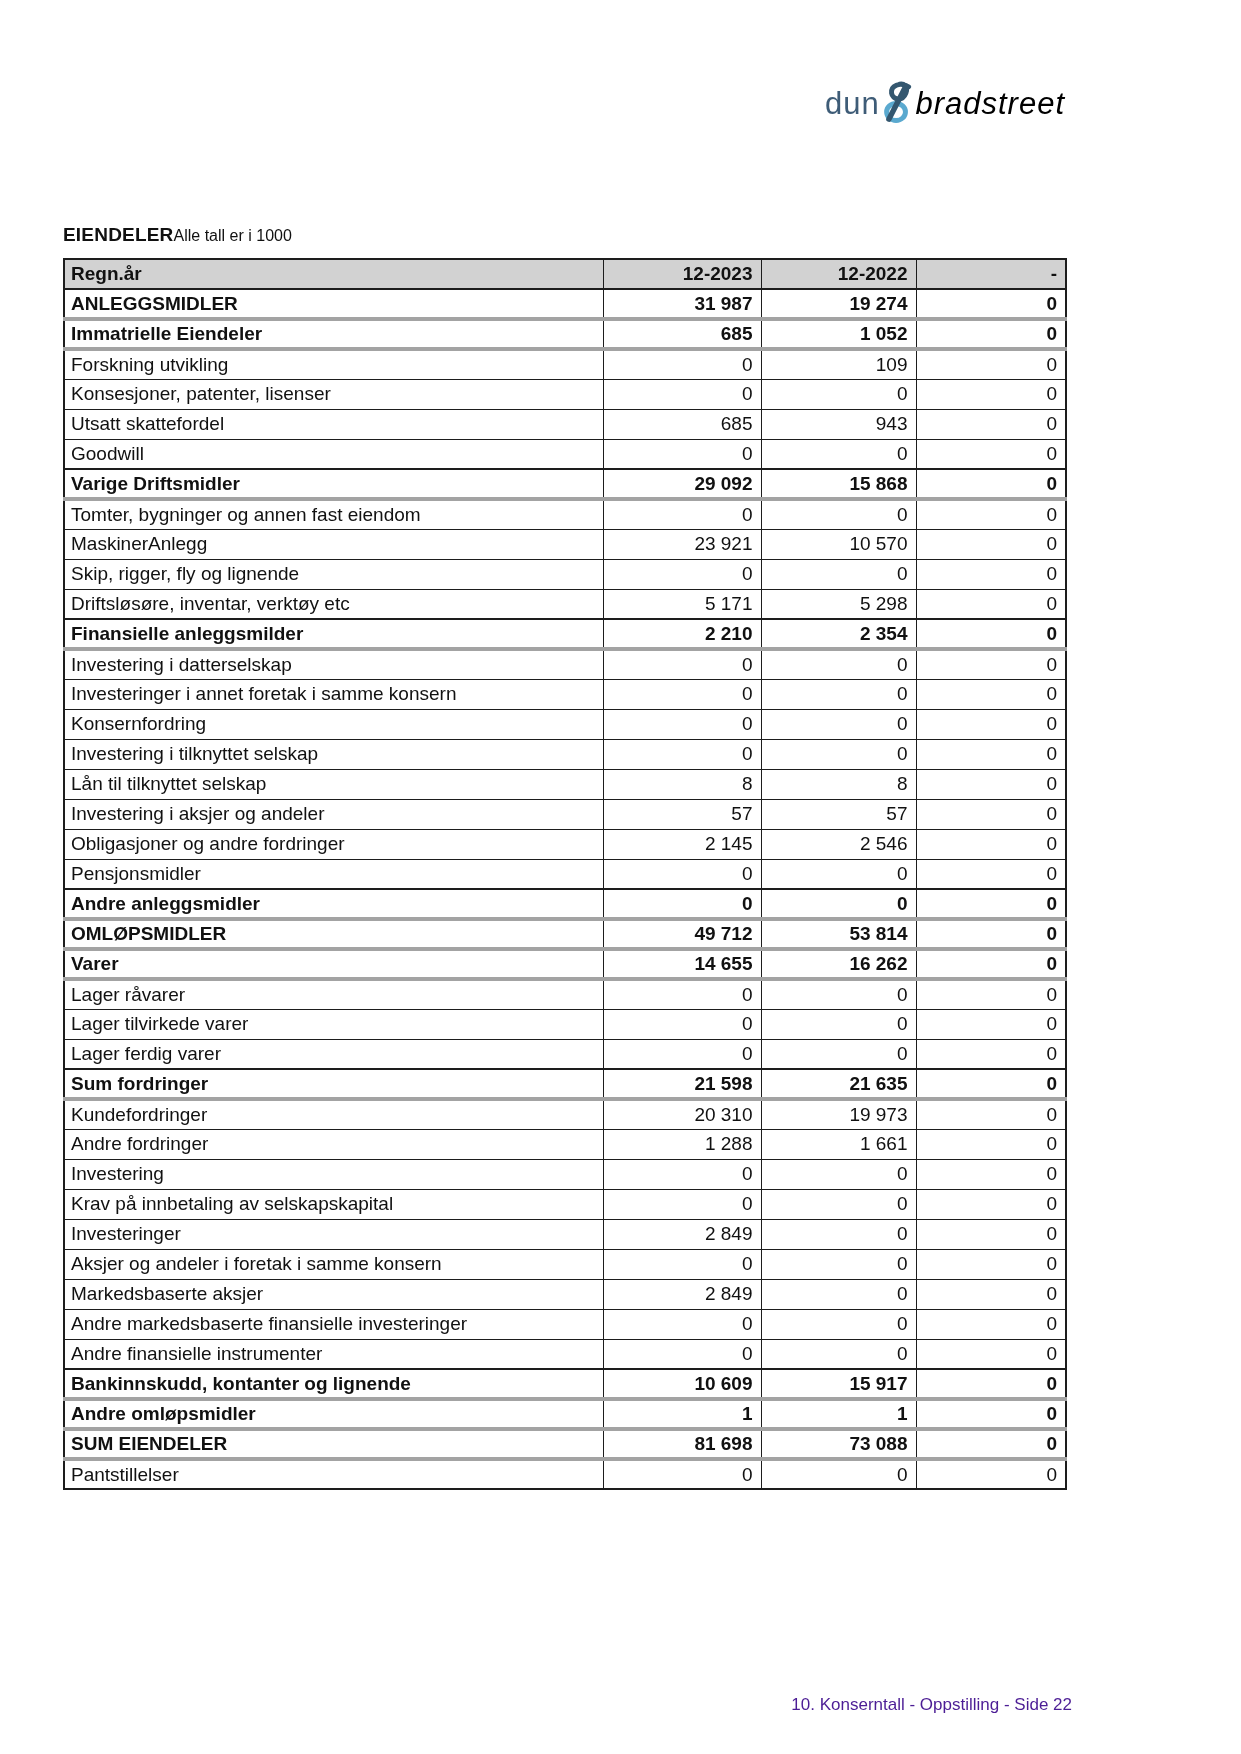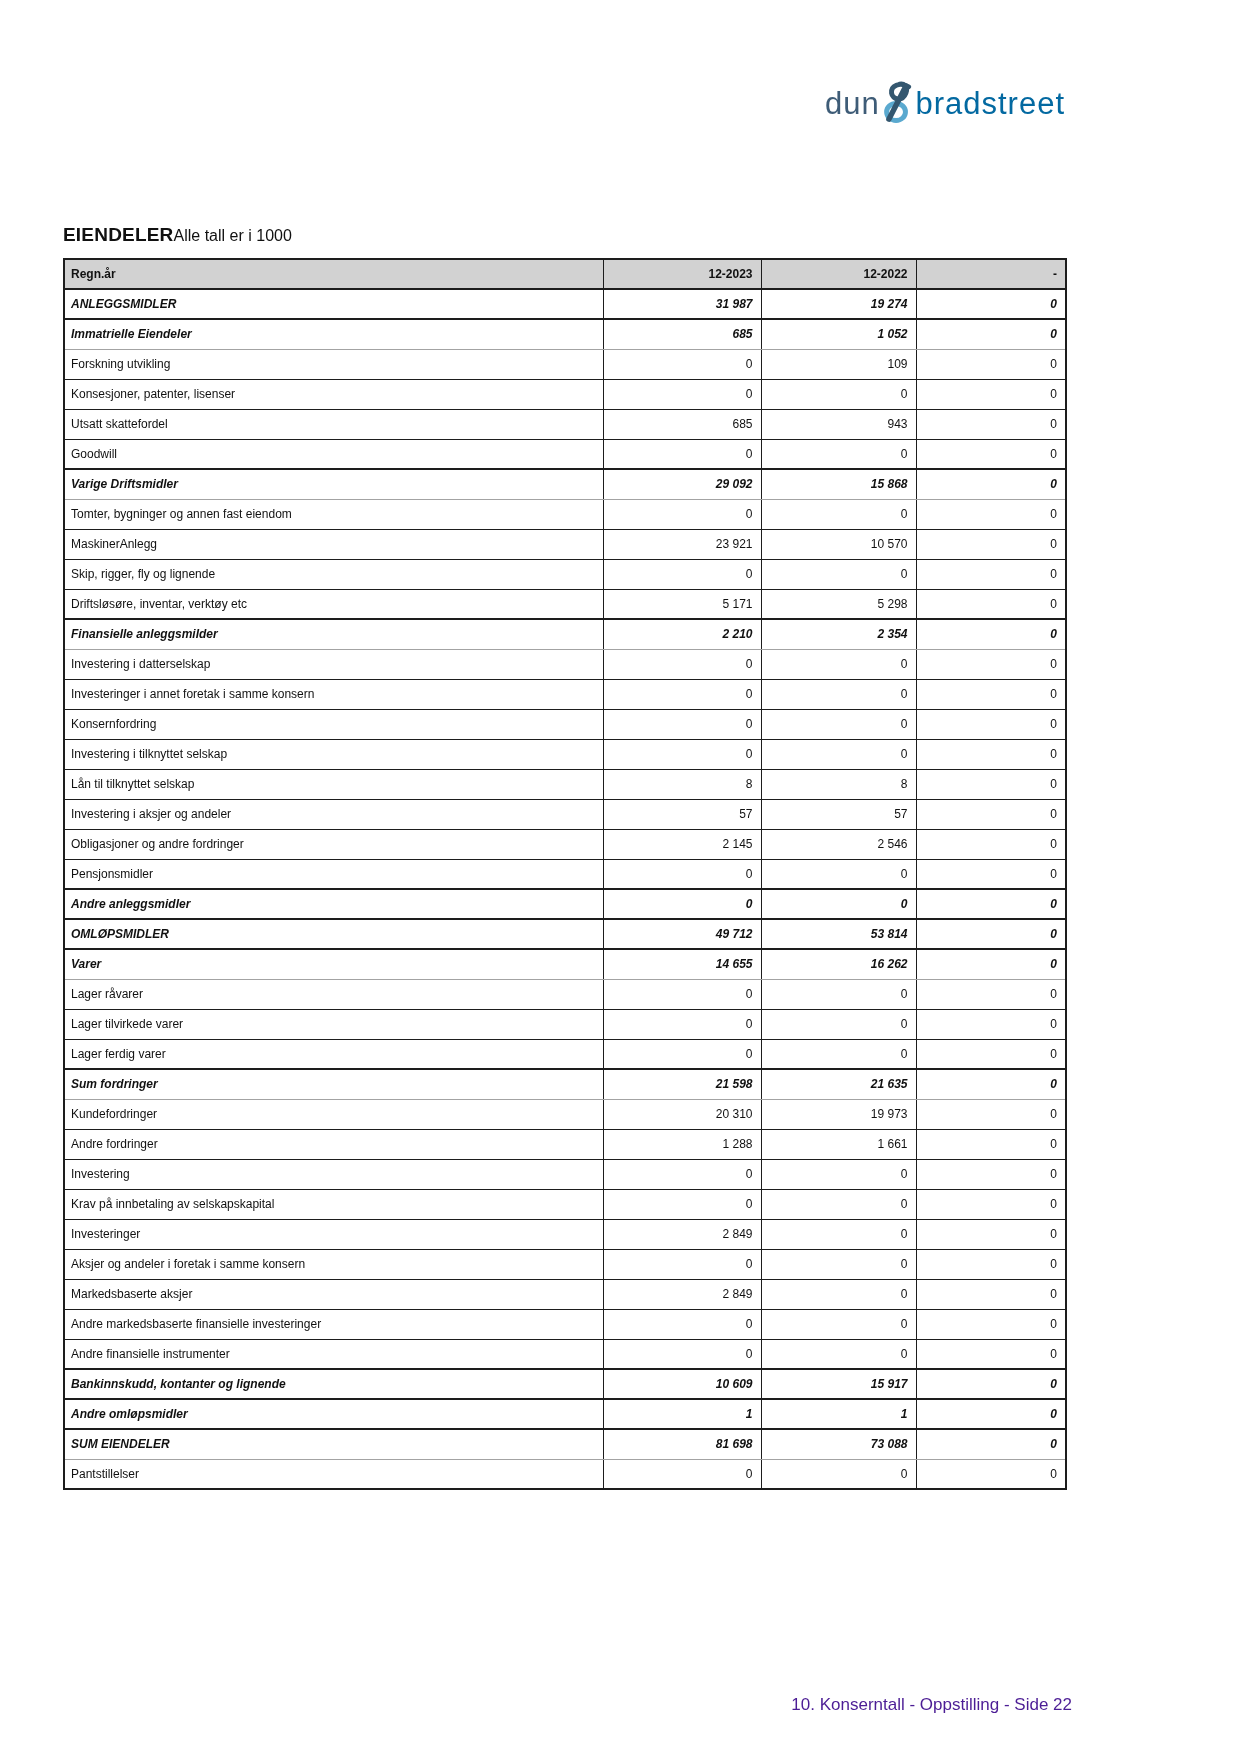--- a/index.html
+++ b/index.html
@@ -26,21 +26,21 @@
     justify-content: flex-end;
     gap: 1px;
   }
   .logo-word {
     font-size: 31px;
     font-weight: 400;
     letter-spacing: 1px;
     line-height: 1;
   }
   .logo-dun { color: #3e5c77; }
-  .logo-bradstreet { color: #0369a1; }
+  .logo-bradstreet { color: #000000; font-style: italic; }
   .logo-amp-svg { display: block; margin: 0 -2px; }
 
   
   .heading-row {
     position: absolute;
     top: 224px;
     left: 63px;
     width: 1002px;
     display: flex;
     align-items: baseline;
@@ -53,21 +53,21 @@
   .units-note { font-size: 16px; font-weight: 400; }
 
   
   .fin-table {
     position: absolute;
     top: 258px;
     left: 63px;
     width: 1002px;
     border-collapse: collapse;
     table-layout: fixed;
-    font-size: 12px;
+    font-size: 19px;
   }
   .fin-table col.c-label { width: 539px; }
   .fin-table col.c-v1 { width: 158px; }
   .fin-table col.c-v2 { width: 155px; }
   .fin-table col.c-v3 { width: 150px; }
 
   .fin-table th, .fin-table td {
     border: 1px solid #1d1d1d;
     height: 30px;
     padding: 0 8px 0 6px;
@@ -76,21 +76,21 @@
     overflow: hidden;
   }
   .fin-table th { background: #d2d2d2; font-weight: bold; }
   .fin-table thead tr { border-bottom: 2px solid #1d1d1d; }
   .fin-table thead th { border-bottom: 2px solid #1d1d1d; border-top: 2px solid #1d1d1d; }
   .fin-table { border: 2px solid #1d1d1d; }
 
   .cell-label { text-align: left; }
   .cell-num { text-align: right; }
 
-  tr.row-bold td { font-weight: bold; border-top: 2px solid #1d1d1d; border-bottom: 1px solid #a3a3a3; font-style: italic; }
+  tr.row-bold td { font-weight: bold; border-top: 2px solid #1d1d1d; border-bottom: 4px solid #a3a3a3; }
 
   
   .footer {
     position: absolute;
     top: 1695px;
     left: 63px;
     width: 1009px;
     text-align: right;
     font-size: 17px;
     color: #4c1d95;

